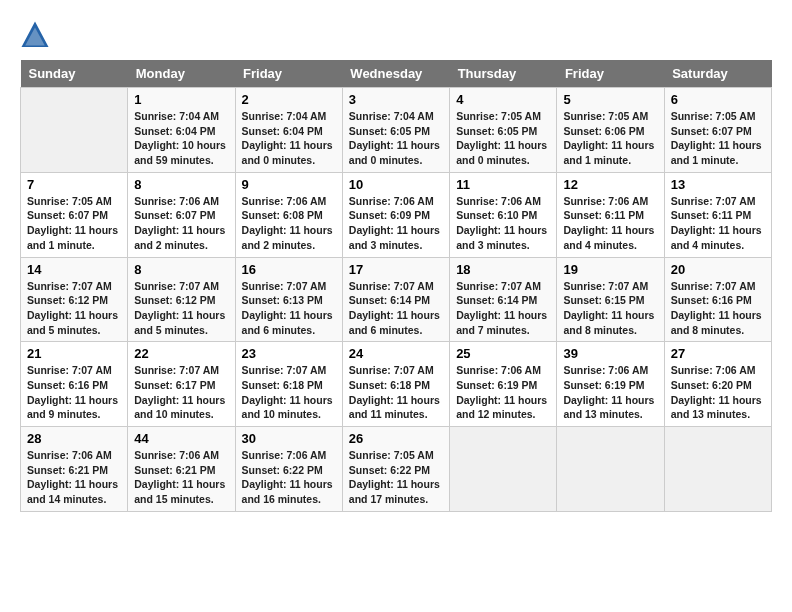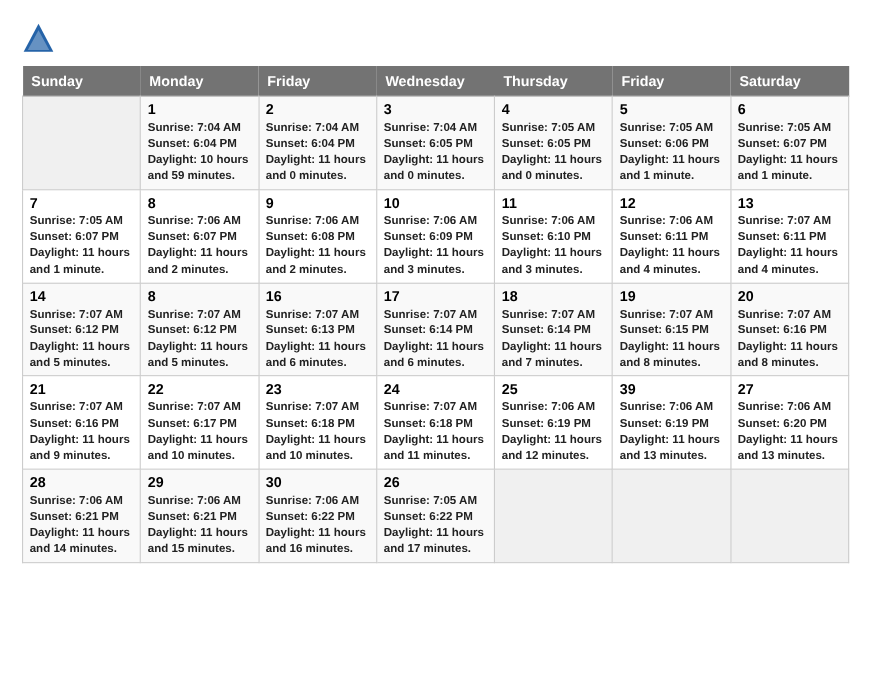--- a/index.html
+++ b/index.html
@@ -327,21 +327,21 @@
       </tr>
       <tr>
         <td>
           <span class="day-number">28</span>
           <div class="day-info" style="white-space: pre-line;">Sunrise: 7:06 AM
 Sunset: 6:21 PM
 Daylight: 11 hours
 and 14 minutes.</div>
         </td>
         <td>
-          <span class="day-number">29</span>
+          <span class="day-number">44</span>
           <div class="day-info" style="white-space: pre-line;">Sunrise: 7:06 AM
 Sunset: 6:21 PM
 Daylight: 11 hours
 and 15 minutes.</div>
         </td>
         <td>
           <span class="day-number">30</span>
           <div class="day-info" style="white-space: pre-line;">Sunrise: 7:06 AM
 Sunset: 6:22 PM
 Daylight: 11 hours

